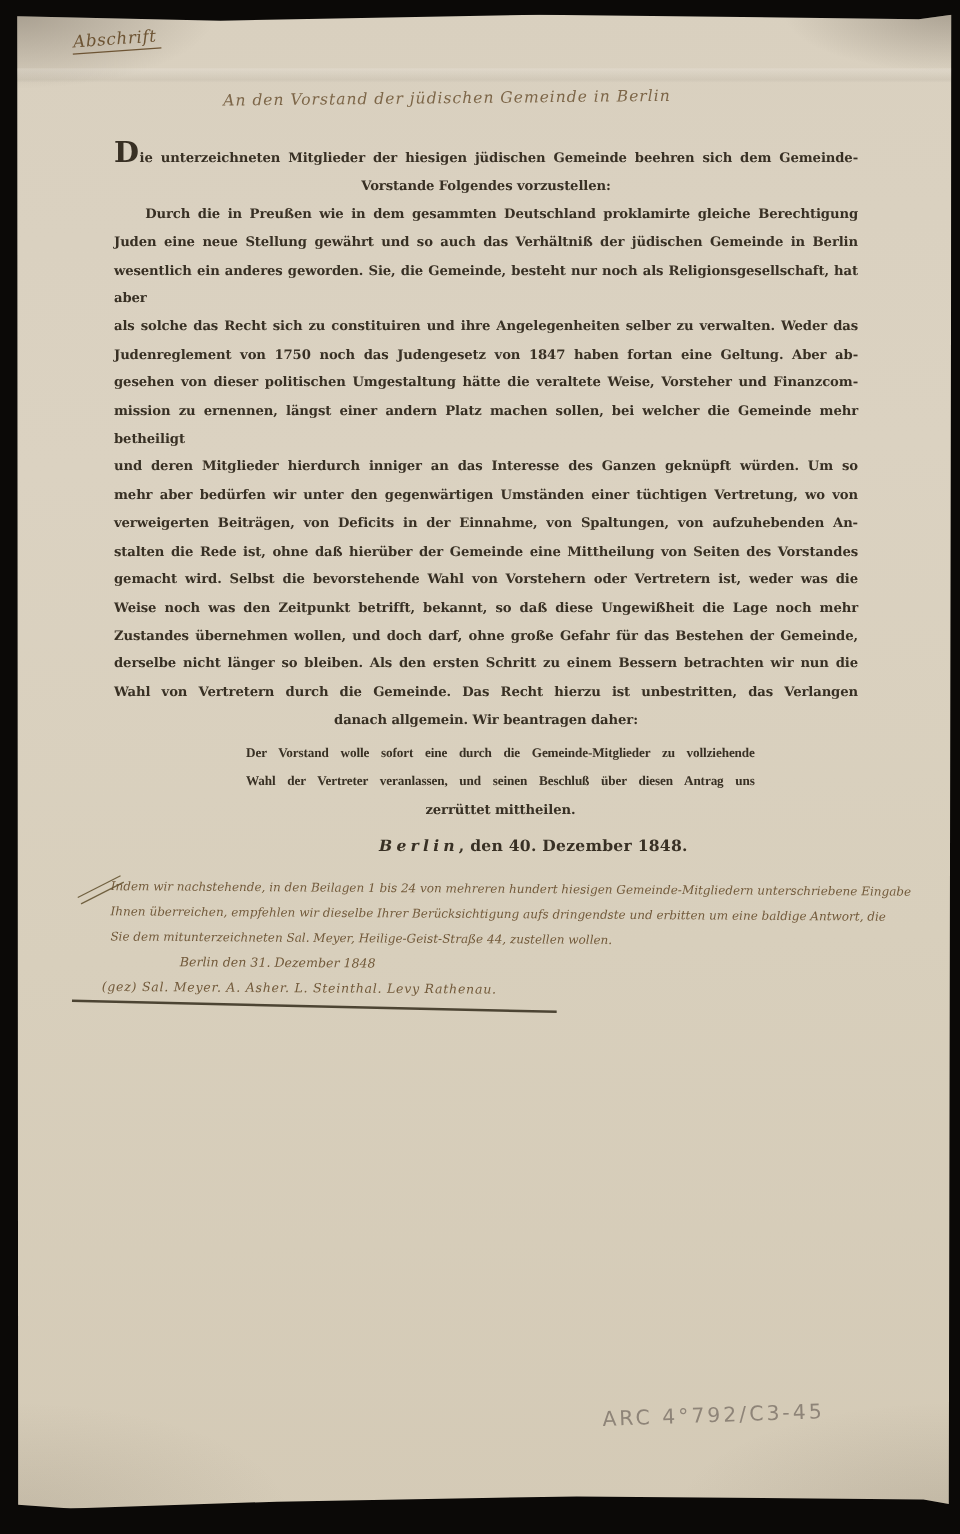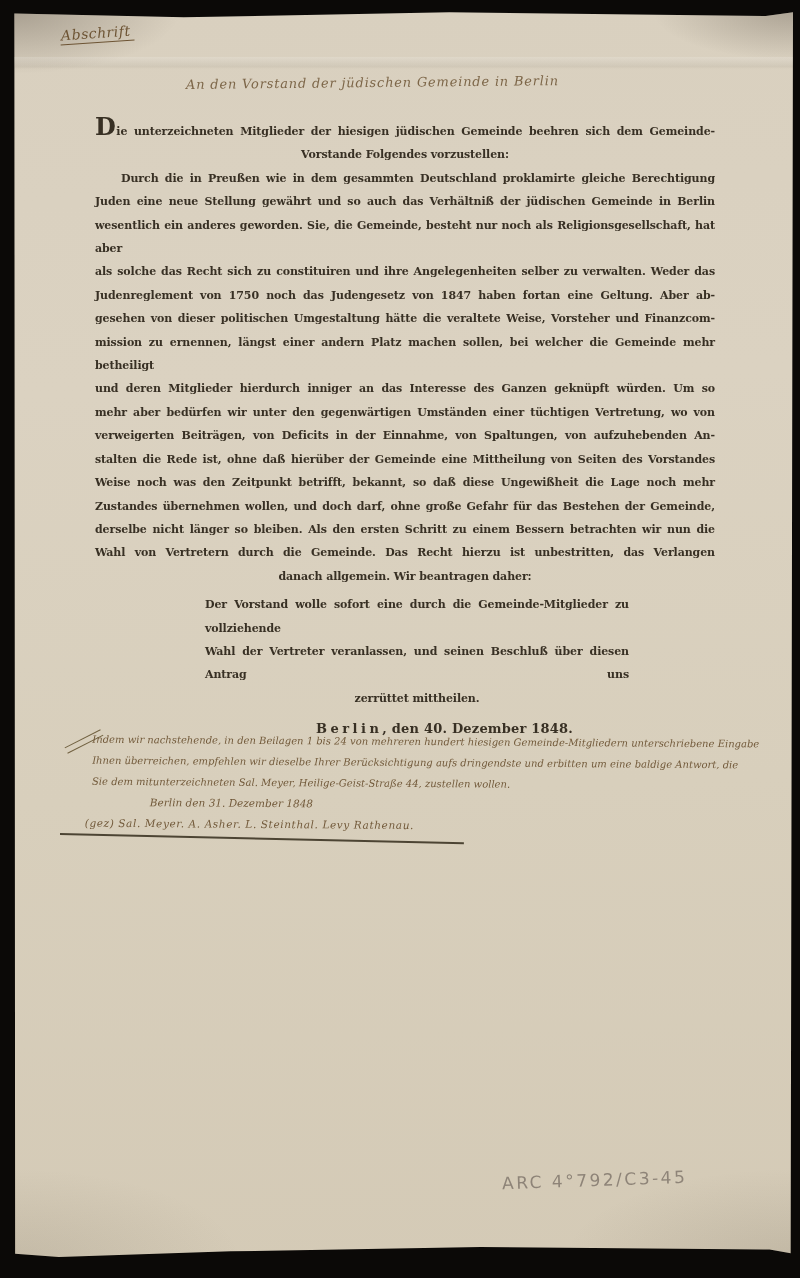--- a/index.html
+++ b/index.html
@@ -43,23 +43,23 @@
   .printed{
     position:absolute;left:83px;top:109px;width:620px;
     font-weight:bold;font-size:11px;line-height:23.4px;color:#383024;
     letter-spacing:-.1px;
   }
   .jl{text-align:justify;text-align-last:justify;}
   .ll{text-align:center;}
   .ind{text-indent:26px;}
   .dropcap{font-size:24px;line-height:0;letter-spacing:.5px;}
   .petition{margin:5px 0 0 110px;width:424px;}
-  .petition .jl{text-align:justify;text-align-last:justify;}
+  .petition .jl{text-align:justify;text-align-last:justify;font-family:Liberation Serif, serif;}
   .dateline{margin-top:7px;padding-left:79px;font-size:13px;letter-spacing:.2px;}
-  .dl-city{letter-spacing:3.5px;}
+  .dl-city{letter-spacing:3.5px;font-style:italic;}
   
   .note{
     position:absolute;left:72px;top:720px;width:660px;
     font-size:10px;line-height:21px;transform:rotate(.4deg);
     opacity:.95;
   }
   .note div{white-space:nowrap;}
   .note-line{padding-left:8px;}
   .note-date{padding-left:66px;font-size:10.5px;}
   .note-sig{padding-left:1px;letter-spacing:.6px;font-size:10.5px;}
@@ -97,20 +97,21 @@
     <div class="jl">Juden eine neue Stellung gewährt und so auch das Verhältniß der jüdischen Gemeinde in Berlin</div>
     <div class="jl">wesentlich ein anderes geworden. Sie, die Gemeinde, besteht nur noch als Religionsgesellschaft, hat aber</div>
     <div class="jl">als solche das Recht sich zu constituiren und ihre Angelegenheiten selber zu verwalten. Weder das</div>
     <div class="jl">Judenreglement von 1750 noch das Judengesetz von 1847 haben fortan eine Geltung. Aber ab-</div>
     <div class="jl">gesehen von dieser politischen Umgestaltung hätte die veraltete Weise, Vorsteher und Finanzcom-</div>
     <div class="jl">mission zu ernennen, längst einer andern Platz machen sollen, bei welcher die Gemeinde mehr betheiligt</div>
     <div class="jl">und deren Mitglieder hierdurch inniger an das Interesse des Ganzen geknüpft würden. Um so</div>
     <div class="jl">mehr aber bedürfen wir unter den gegenwärtigen Umständen einer tüchtigen Vertretung, wo von</div>
     <div class="jl">verweigerten Beiträgen, von Deficits in der Einnahme, von Spaltungen, von aufzuhebenden An-</div>
     <div class="jl">stalten die Rede ist, ohne daß hierüber der Gemeinde eine Mittheilung von Seiten des Vorstandes</div>
+    <div class="jl">gemacht wird. Selbst die bevorstehende Wahl von Vorstehern oder Vertretern ist, weder was die</div>
     <div class="jl">Weise noch was den Zeitpunkt betrifft, bekannt, so daß diese Ungewißheit die Lage noch mehr</div>
     <div class="jl">Zustandes übernehmen wollen, und doch darf, ohne große Gefahr für das Bestehen der Gemeinde,</div>
     <div class="jl">derselbe nicht länger so bleiben. Als den ersten Schritt zu einem Bessern betrachten wir nun die</div>
     <div class="jl">Wahl von Vertretern durch die Gemeinde. Das Recht hierzu ist unbestritten, das Verlangen</div>
     <div class="ll">danach allgemein. Wir beantragen daher:</div>
 
     <div class="petition">
       <div class="jl">Der Vorstand wolle sofort eine durch die Gemeinde-Mitglieder zu vollziehende</div>
       <div class="jl">Wahl der Vertreter veranlassen, und seinen Beschluß über diesen Antrag uns</div>
       <div class="ll">zerrüttet mittheilen.</div>

